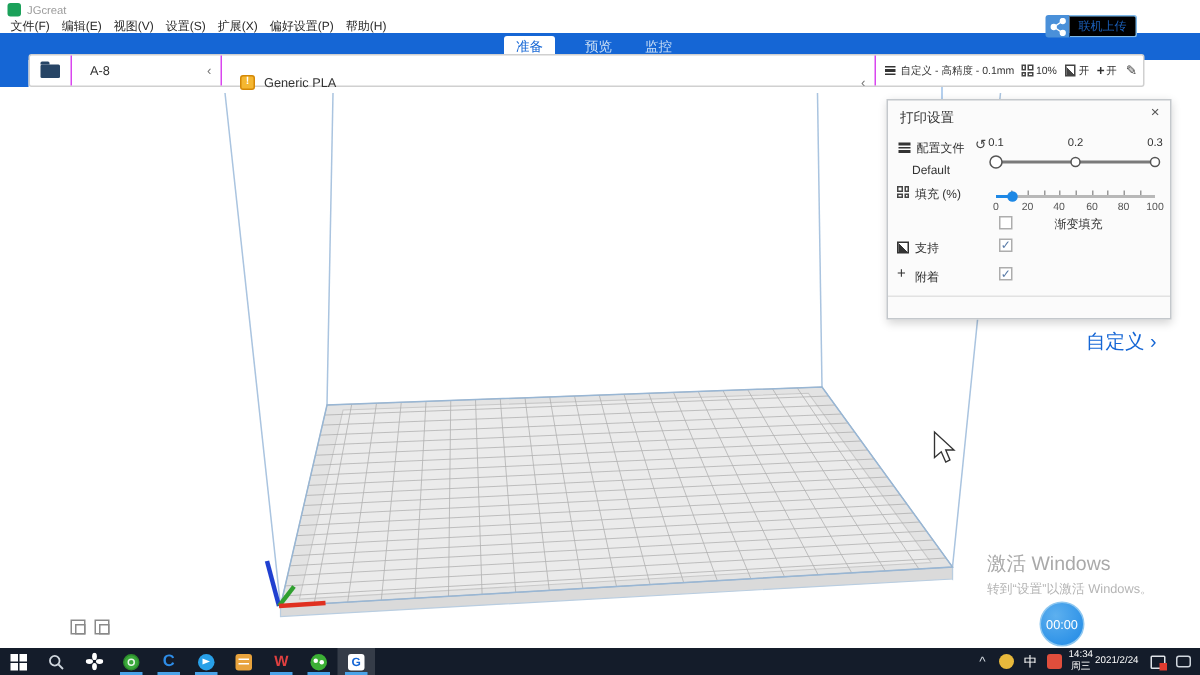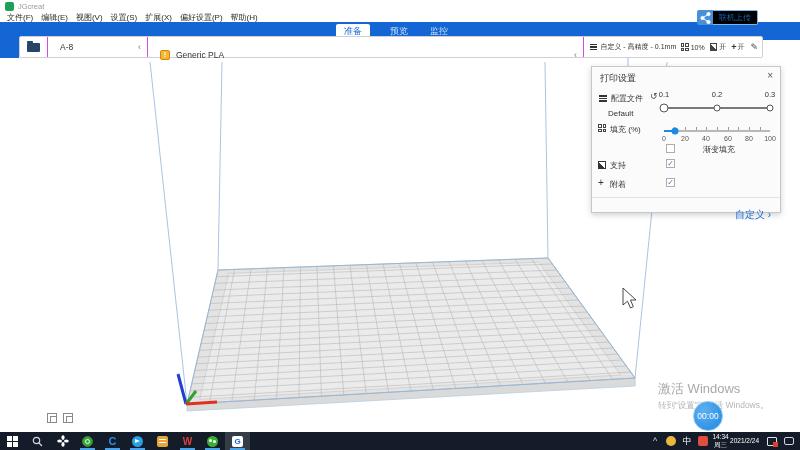--- a/index.html
+++ b/index.html
@@ -60,27 +60,27 @@
   .p-stop.sel { width:9px; height:9px; }
   .if-track { height:2px; background:#b8b8b8; }
   .if-fill { height:2px; background:#1e88e5; }
   .if-handle { width:7px; height:7px; border-radius:50%; background:#1e88e5; transform:translate(-50%,-50%); }
   .if-tick { width:1px; height:3px; background:#999; }
   .tickl { font-size:7px; color:#555; transform:translateX(-50%); }
   .chk { width:9px; height:9px; border:1px solid #adadad; background:#fff; font-size:8px; line-height:8px; color:#5a7ca8; text-align:center; }
   .p-supp-ico { left:6px; top:94px; width:8px; height:8px; border:1px solid #333; background:linear-gradient(45deg,#333 49%,#fff 50%); }
   .p-plus-ico { left:6px; top:110px; font-size:10px; color:#333; }
   .p-divider { left:0; top:130px; width:188px; border-top:1px solid #e2e2e2; }
-  .custom-link { right:9px; top:141px; font-size:10px; color:#1566d5; }
+  .custom-link { right:9px; top:152px; font-size:13px; color:#1566d5; }
 
   
   #plate-svg { left:0; top:58px; z-index:1; }
   .cube-ico { width:10px; height:10px; border:1px solid #8a8a8a; background:#fff; z-index:2; }
   .cube-ico::after { content:""; position:absolute; left:2px; top:2px; width:5px; height:5px; border:1px solid #8a8a8a; }
-  .watermark { left:658px; top:380px; z-index:2; }
+  .watermark { left:658px; top:367px; z-index:2; }
   .wm1 { font-size:13px; color:#a9a9a9; }
   .wm2 { font-size:8.5px; color:#b5b5b5; margin-top:2px; }
   .clock { left:693px; top:401px; width:30px; height:30px; border-radius:50%; background:radial-gradient(circle at 35% 30%,#5db0ef,#1e88e5); border:1px solid #8ec7f0; color:#fff; font-size:8.5px; line-height:29px; text-align:center; z-index:3; }
 
   
   .taskbar { left:0; top:432px; width:800px; height:18px; background:#141c2a; display:flex; align-items:stretch; z-index:30; }
   .tb-item { width:25px; position:relative; display:flex; align-items:center; justify-content:center; }
   .tb-item.running::after { content:""; position:absolute; bottom:0; left:5px; width:15px; height:2px; background:#4aa3e8; }
   .tb-item.active-app { background:rgba(255,255,255,.14); }
   .start-grid { display:grid; grid-template-columns:5px 5px; grid-template-rows:5px 5px; gap:1px; }

